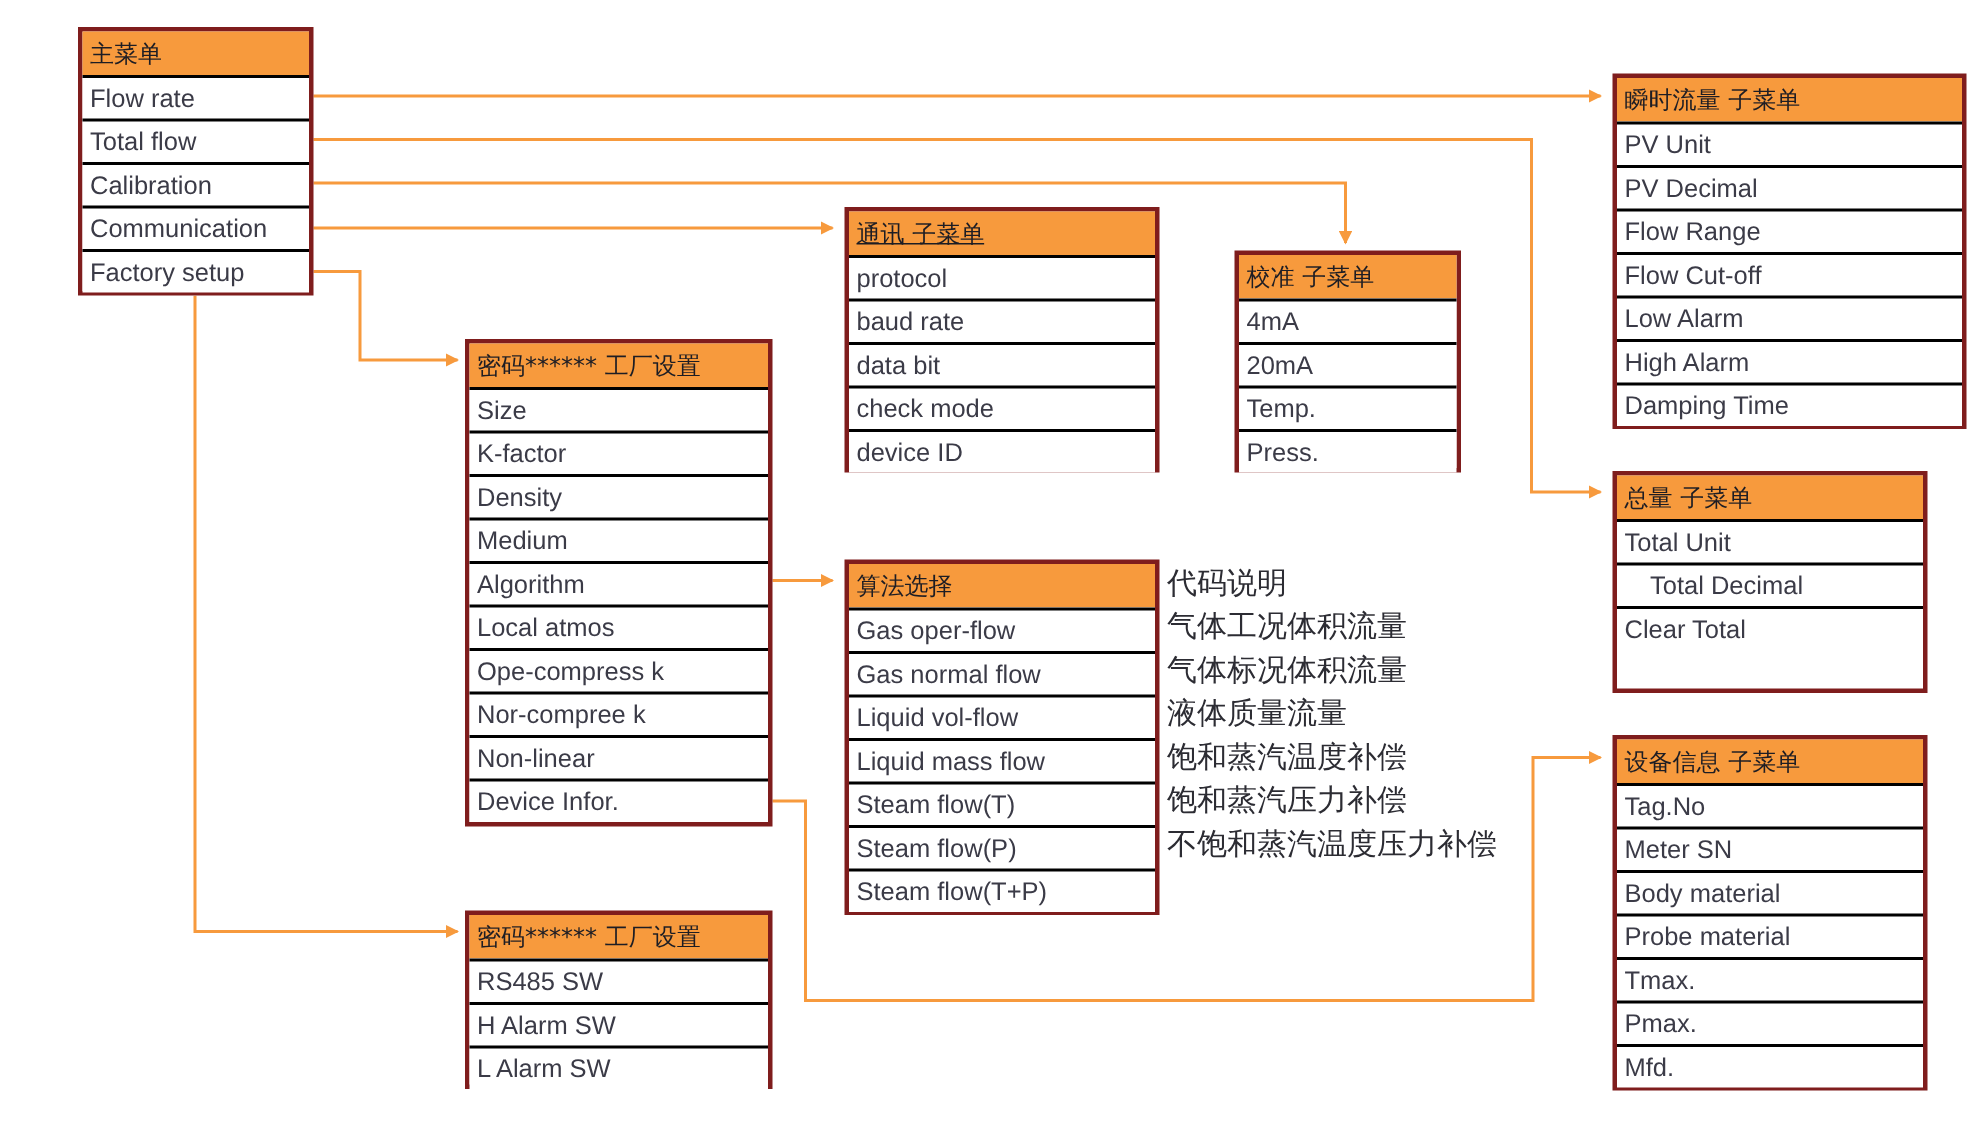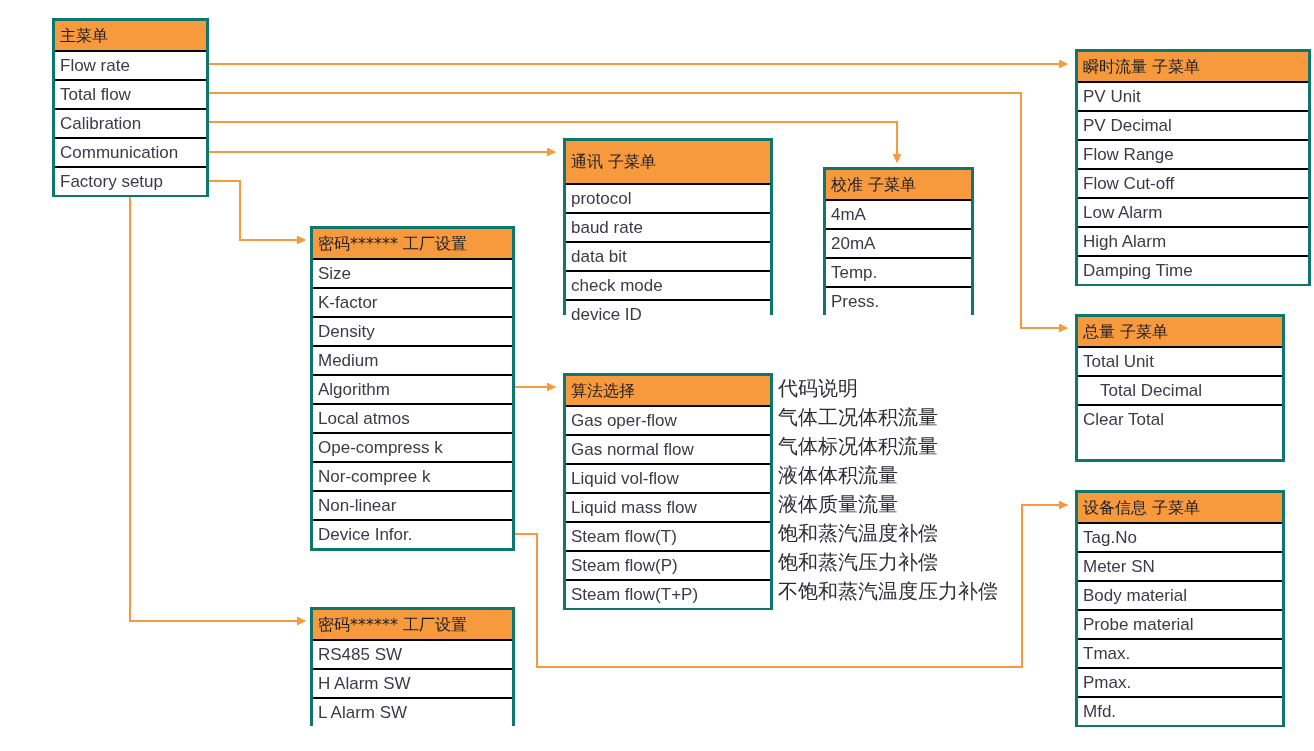--- a/index.html
+++ b/index.html
@@ -12,21 +12,21 @@
   }
   #canvas {
     position: relative;
     width: 1314px;
     height: 751px;
     background: #ffffff;
     overflow: hidden;
   }
   .menu-box {
     position: absolute;
-    border: 3px solid #0f766e;
+    border: 3px solid #7f1d1d;
     box-sizing: border-box;
     background: #ffffff;
   }
   .menu-row {
     box-sizing: border-box;
     border-top: 2px solid #000000;
     font-size: 17px;
     color: #3b3b47;
     line-height: 1;
     display: flex;
@@ -132,21 +132,21 @@
     <div class="menu-row" style="height:29px;">Tag.No</div>
     <div class="menu-row" style="height:29px;">Meter SN</div>
     <div class="menu-row" style="height:29px;">Body material</div>
     <div class="menu-row" style="height:29px;">Probe material</div>
     <div class="menu-row" style="height:29px;">Tmax.</div>
     <div class="menu-row" style="height:29px;">Pmax.</div>
     <div class="menu-row" style="height:29px;">Mfd.</div>
   </div>
 
   <div class="menu-box" style="left:563px; top:138px; width:210px; height:177px;">
-    <div class="menu-row header cn" style="height:42px;">通讯 子菜单</div>
+    <div class="menu-row header cn" style="height:29px;text-decoration:underline;">通讯 子菜单</div>
     <div class="menu-row" style="height:29px;">protocol</div>
     <div class="menu-row" style="height:29px;">baud rate</div>
     <div class="menu-row" style="height:29px;">data bit</div>
     <div class="menu-row" style="height:29px;">check mode</div>
     <div class="menu-row" style="height:29px;">device ID</div>
   </div>
 
   <div class="menu-box" style="left:823px; top:167px; width:151px; height:148px;">
     <div class="menu-row header cn" style="height:29px;">校准 子菜单</div>
     <div class="menu-row" style="height:29px;">4mA</div>
@@ -184,20 +184,19 @@
     <div class="menu-row" style="height:29px;">Liquid mass flow</div>
     <div class="menu-row" style="height:29px;">Steam flow(T)</div>
     <div class="menu-row" style="height:29px;">Steam flow(P)</div>
     <div class="menu-row" style="height:29px;">Steam flow(T+P)</div>
   </div>
 
   <div class="anno-col" style="left:778px; top:373px; width:230px;">
     <div class="anno-row" style="height:29px;">代码说明</div>
     <div class="anno-row" style="height:29px;">气体工况体积流量</div>
     <div class="anno-row" style="height:29px;">气体标况体积流量</div>
-    <div class="anno-row" style="height:29px;">液体体积流量</div>
     <div class="anno-row" style="height:29px;">液体质量流量</div>
     <div class="anno-row" style="height:29px;">饱和蒸汽温度补偿</div>
     <div class="anno-row" style="height:29px;">饱和蒸汽压力补偿</div>
     <div class="anno-row" style="height:29px;">不饱和蒸汽温度压力补偿</div>
   </div>
 
 </div>
 
 </body></html>

